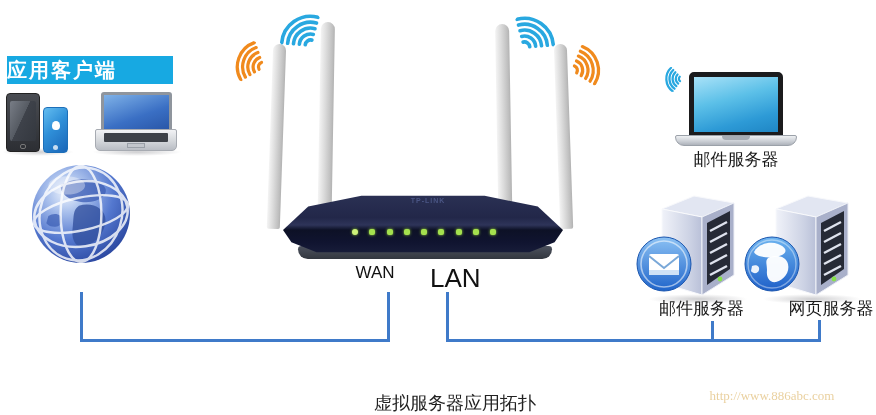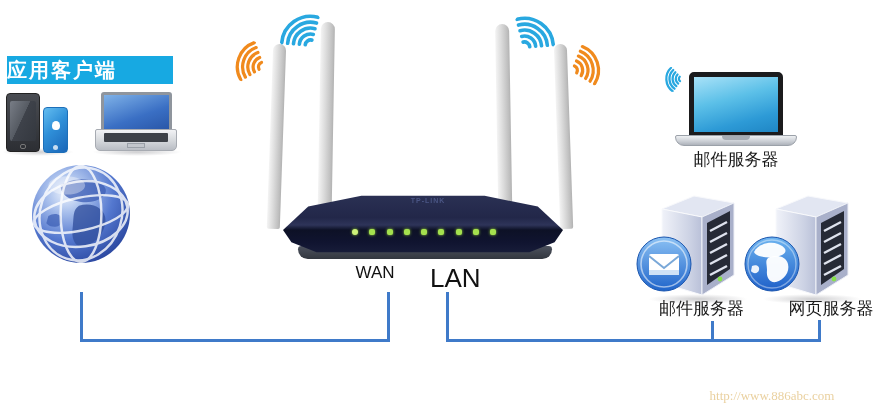--- a/index.html
+++ b/index.html
@@ -320,15 +320,16 @@
       <circle cx="28" cy="28" r="27" fill="url(#gWeb)" stroke="#1a55ae" stroke-width="1"></circle>
       <circle cx="28" cy="28" r="24" fill="none" stroke="rgba(255,255,255,.4)" stroke-width="1.4"></circle>
       <path d="M10,16 C14,8 26,5 34,8 C42,11 44,16 38,19 C30,23 12,22 10,16 Z" fill="#ffffff" opacity=".96"></path>
       <path d="M24,22 C32,18 42,20 44,28 C46,36 40,44 32,46 C26,47 22,42 23,34 C23,28 21,25 24,22 Z" fill="#ffffff" opacity=".96"></path>
       <path d="M8,30 C12,28 16,30 15,34 C14,38 9,38 7,35 Z" fill="#ffffff" opacity=".9"></path>
     </svg>
   </div>
   <div class="abs label-mail">邮件服务器</div>
   <div class="abs label-web">网页服务器</div>
 
+  <div class="abs caption">虚拟服务器应用拓扑</div>
   <div class="abs watermark">http://www.886abc.com</div>
 
 </div>
 
 </body></html>

